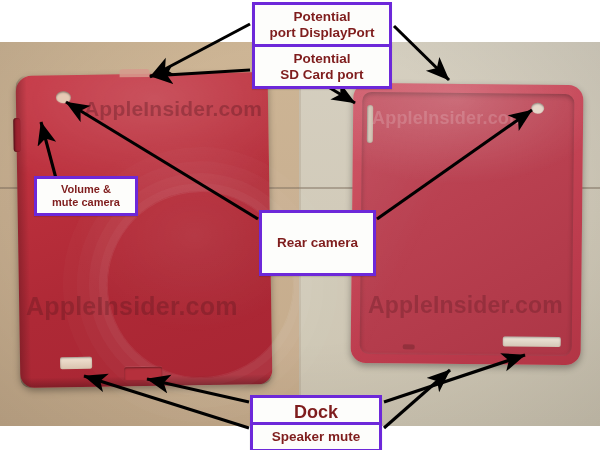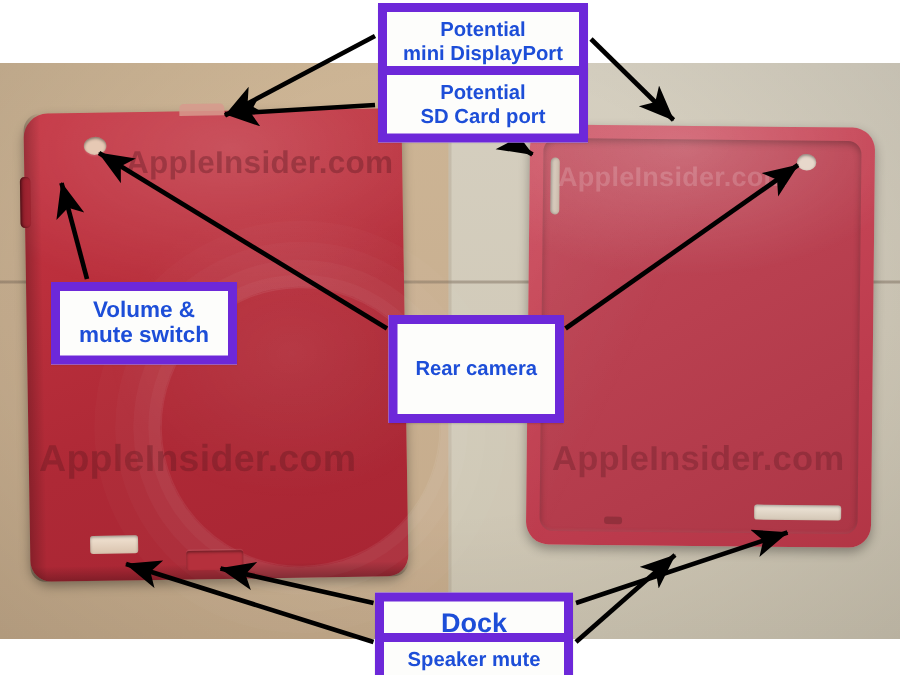--- a/index.html
+++ b/index.html
@@ -215,34 +215,34 @@
 
   #wm-l1 { left: 84px;  top: 97px;  font-size: 21px; color: rgba(80,20,28,.34); }
   #wm-l2 { left: 26px;  top: 292px; font-size: 25px; color: rgba(80,20,28,.30); }
   #wm-r1 { left: 372px; top: 108px; font-size: 18px; color: rgba(255,255,255,.17); }
   #wm-r2 { left: 368px; top: 292px; font-size: 23px; color: rgba(95,25,35,.34); }
 
   
   .callout {
     position: absolute;
     background: #fdfdfb;
-    border: 6px solid #6d28d9;
-    color: #1d4ed8;
+    border: 3px solid #6d28d9;
+    color: #7f1d1d;
     font-family: "Liberation Sans", sans-serif;
     font-weight: bold;
     text-align: center;
     line-height: 1.16;
     padding: 4px 9px;
     box-sizing: border-box;
     z-index: 40;
     box-shadow: 0 1px 1px rgba(0,0,0,.10);
   }
   #lbl-mdp      { left: 252px; top: 2px;   width: 140px; font-size: 13.5px; }
   #lbl-sd       { left: 252px; top: 44px;  width: 140px; font-size: 13.5px; }
-  #lbl-volume   { left: 34px;  top: 188px; width: 124px; font-size: 15px; }
+  #lbl-volume   { left: 34px;  top: 176px; width: 104px; font-size: 11px; }
   #lbl-camera   { left: 259px; top: 210px; width: 117px; font-size: 13.5px; padding: 22px 8px; }
   #lbl-dock     { left: 250px; top: 395px; width: 132px; font-size: 18px; padding: 4px 8px; }
   #lbl-speaker  { left: 250px; top: 422px; width: 132px; font-size: 13.5px; padding: 4px 8px; }
 
   
   #arrows {
     position: absolute;
     left: 0; top: 0;
     width: 600px; height: 450px;
     z-index: 30;
@@ -315,31 +315,31 @@
       <path d="M384,402 L525,355"></path>
 
       <path d="M249,428 L84,376"></path>
 
       <path d="M384,428 L450,370"></path>
     </g>
   </svg>
 
   <div class="callout" id="lbl-mdp">
     <div>Potential</div>
-    <div>mini DisplayPort</div>
+    <div>port DisplayPort</div>
   </div>
 
   <div class="callout" id="lbl-sd">
     <div>Potential</div>
     <div>SD Card port</div>
   </div>
 
   <div class="callout" id="lbl-volume">
     <div>Volume &amp;</div>
-    <div>mute switch</div>
+    <div>mute camera</div>
   </div>
 
   <div class="callout" id="lbl-camera">
     <div>Rear camera</div>
   </div>
 
   <div class="callout" id="lbl-dock">
     <div>Dock connector</div>
   </div>
 

